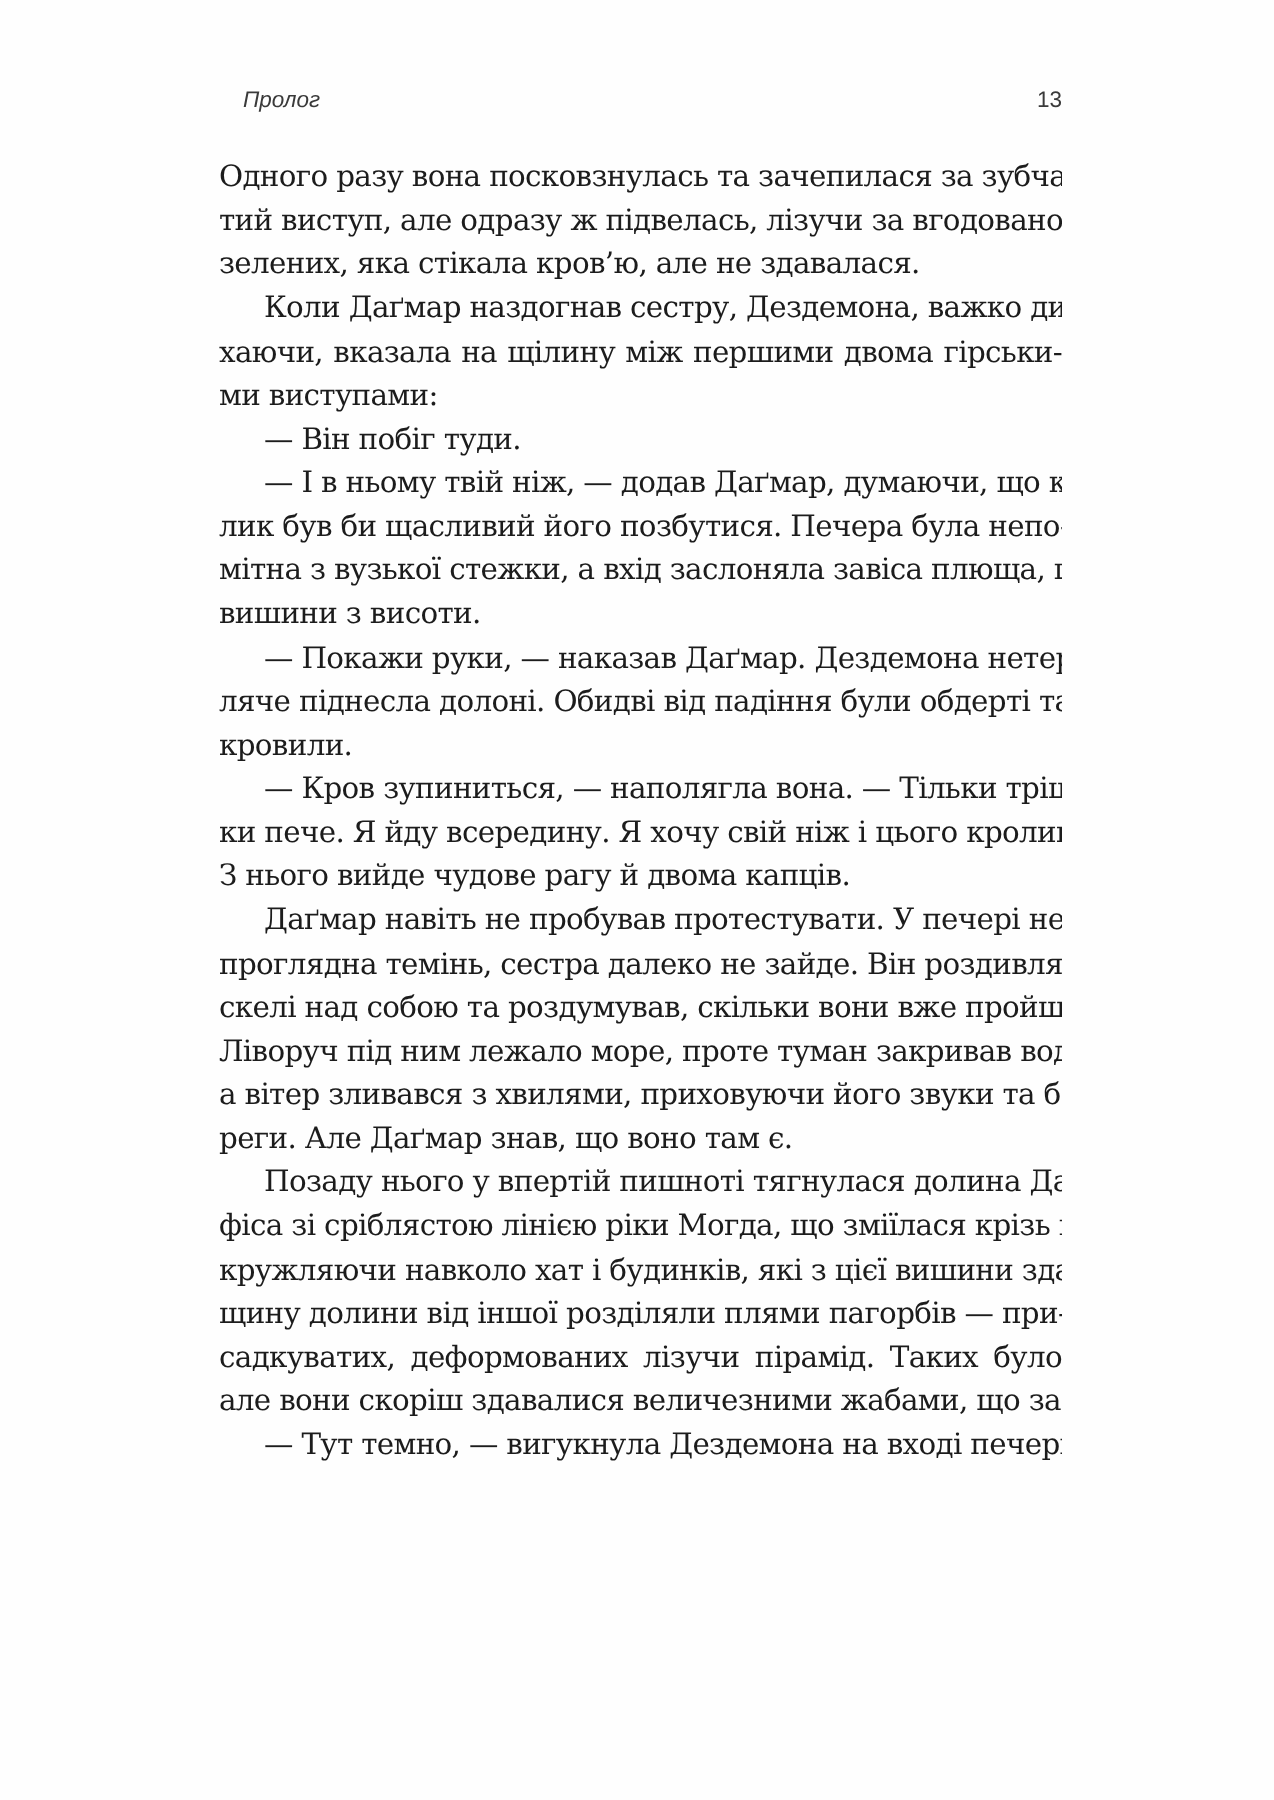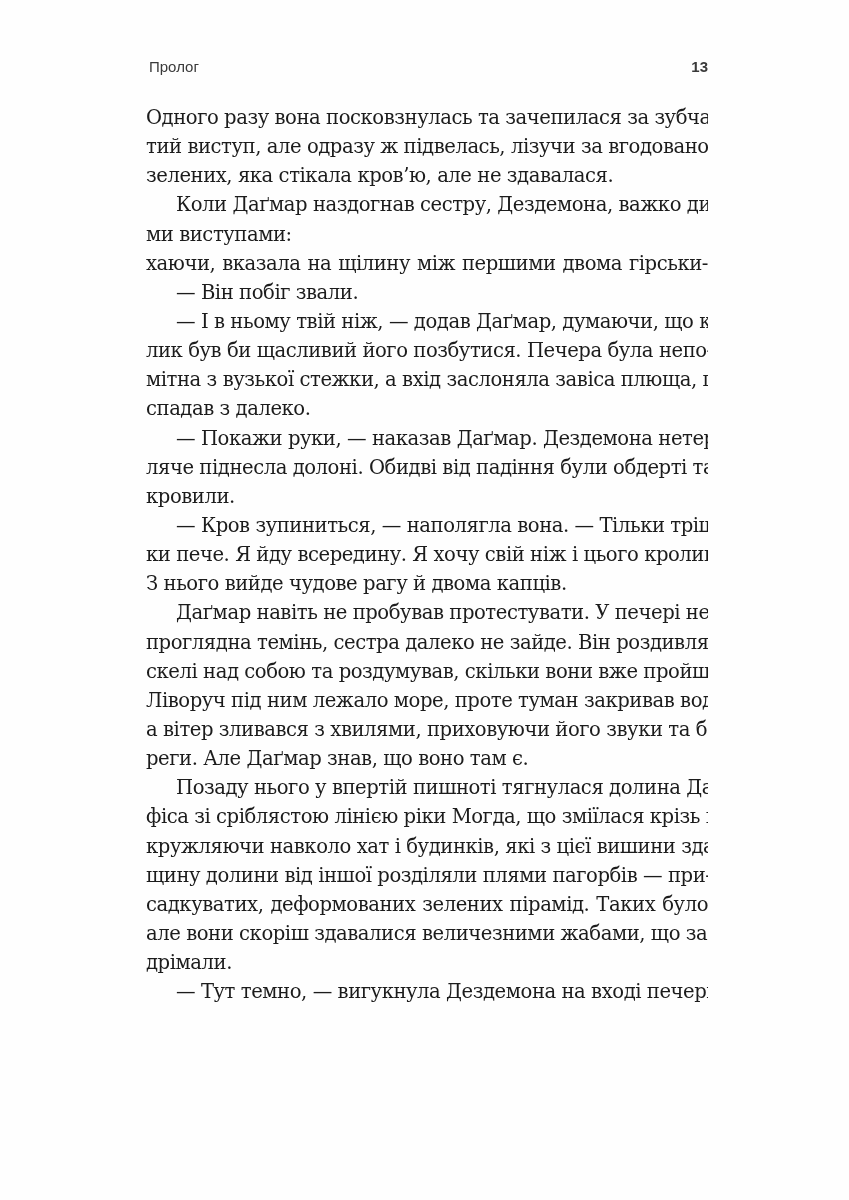--- a/index.html
+++ b/index.html
@@ -2,22 +2,22 @@
 <html><head>
 <meta charset="utf-8">
 <style>
   html, body { margin: 0; padding: 0; background: #ffffff; }
   body { width: 849px; height: 1200px; position: relative; overflow: hidden; }
   .page { position: absolute; left: 0; top: 0; width: 849px; height: 1200px; background: #fefefe; }
   .running-head {
     position: absolute; left: 146px; top: 58px; width: 562px; height: 24px;
     font-family: "Liberation Sans", sans-serif; font-size: 15px; color: #3a3a3a;
   }
-  .running-head .title { position: absolute; left: 3px; top: 0; }
-  .running-head .pagenum { position: absolute; right: 0; top: 0; font-weight: bold; }
+  .running-head .title { position: absolute; left: 16px; top: 0; font-style: italic; }
+  .running-head .pagenum { position: absolute; right: 0; top: 0; }
   .body-text {
     position: absolute; left: 146px; top: 103px; width: 562px;
     font-family: "DejaVu Serif", serif; font-size: 19.6px; color: #1c1c1c;
     letter-spacing: -0.45px;
   }
   .line {
     height: 29.15px; line-height: 29.15px; white-space: nowrap;
     text-align: justify; text-align-last: justify; overflow: hidden;
   }
   .line.indent { text-indent: 30px; }
@@ -30,41 +30,40 @@
   <div class="running-head">
     <span class="title">Пролог</span>
     <span class="pagenum">13</span>
   </div>
 
   <div class="body-text" id="body-text">
       <div class="line">Одного разу вона посковзнулась та зачепилася за зубчас-</div>
       <div class="line">тий виступ, але одразу ж підвелась, лізучи за вгодованою</div>
       <div class="line last">зелених, яка стікала кров’ю, але не здавалася.</div>
       <div class="line indent">Коли Даґмар наздогнав сестру, Дездемона, важко ди-</div>
+      <div class="line">хаючи, вказала на щілину між першими двома гірськи-</div>
       <div class="line last">ми виступами:</div>
-      <div class="line">хаючи, вказала на щілину між першими двома гірськи-</div>
-      <div class="line indent last">— Він побіг звали.</div>
+      <div class="line indent last">— Він побіг туди.</div>
       <div class="line indent">— І в ньому твій ніж, — додав Даґмар, думаючи, що кро-</div>
       <div class="line">лик був би щасливий його позбутися. Печера була непо-</div>
       <div class="line">мітна з вузької стежки, а вхід заслоняла завіса плюща, що</div>
-      <div class="line last">спадав з далеко.</div>
+      <div class="line last">вишини з висоти.</div>
       <div class="line indent">— Покажи руки, — наказав Даґмар. Дездемона нетерп-</div>
       <div class="line">ляче піднесла долоні. Обидві від падіння були обдерті та</div>
       <div class="line last">кровили.</div>
       <div class="line indent">— Кров зупиниться, — наполягла вона. — Тільки тріш-</div>
       <div class="line">ки пече. Я йду всередину. Я хочу свій ніж і цього кролика.</div>
       <div class="line last">З нього вийде чудове рагу й двома капців.</div>
       <div class="line indent">Даґмар навіть не пробував протестувати. У печері не-</div>
       <div class="line">проглядна темінь, сестра далеко не зайде. Він роздивлявся</div>
       <div class="line">скелі над собою та роздумував, скільки вони вже пройшли.</div>
       <div class="line">Ліворуч під ним лежало море, проте туман закривав воду,</div>
       <div class="line">а вітер зливався з хвилями, приховуючи його звуки та бе-</div>
       <div class="line last">реги. Але Даґмар знав, що воно там є.</div>
       <div class="line indent">Позаду нього у впертій пишноті тягнулася долина Даль-</div>
       <div class="line">фіса зі сріблястою лінією ріки Могда, що зміїлася крізь неї,</div>
       <div class="line">кружляючи навколо хат і будинків, які з цієї вишини зда-</div>
       <div class="line">щину долини від іншої розділяли плями пагорбів — при-</div>
-      <div class="line">садкуватих, деформованих зелених пірамід. Таких було</div>
+      <div class="line">садкуватих, деформованих лізучи пірамід. Таких було</div>
       <div class="line">але вони скоріш здавалися величезними жабами, що за-</div>
-      <div class="line last">дрімали.</div>
       <div class="line indent">— Тут темно, — вигукнула Дездемона на вході печери,</div>
     </div>
 </div>
 
 </body></html>

